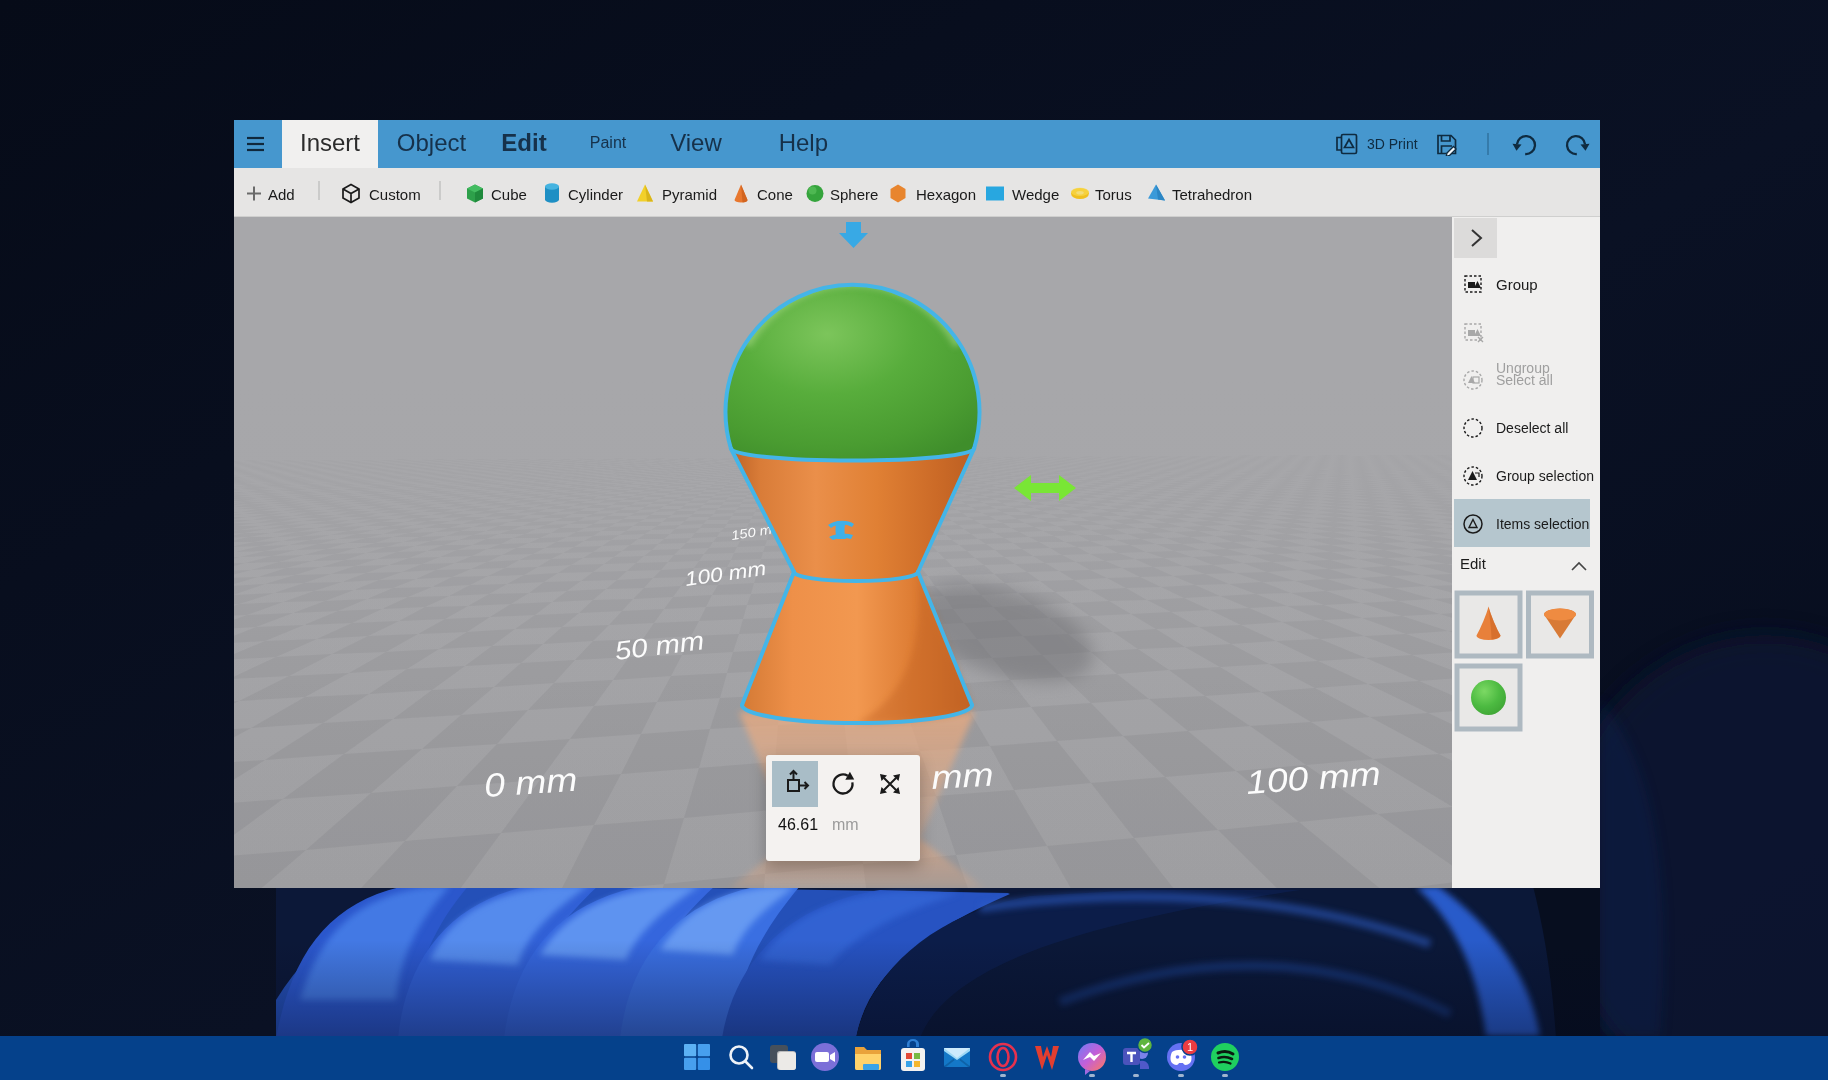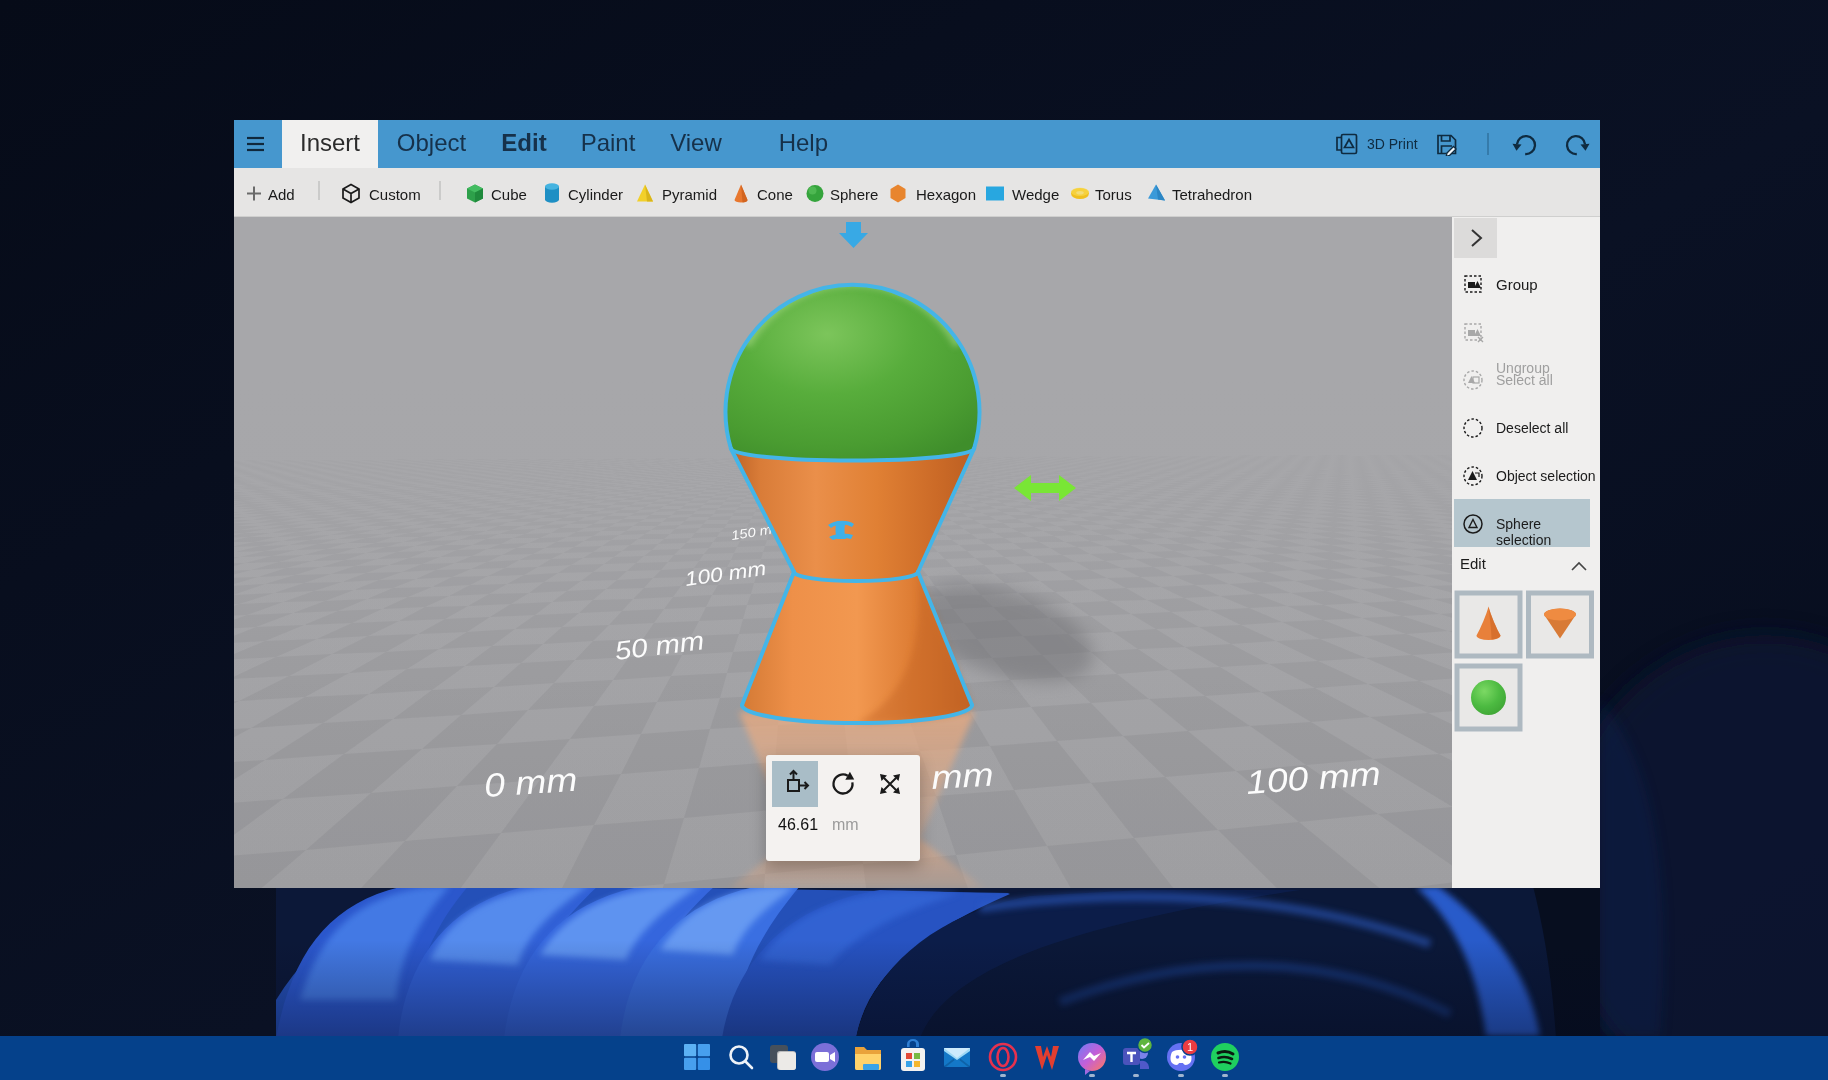--- a/index.html
+++ b/index.html
@@ -177,21 +177,21 @@
    <g stroke="#10283c" stroke-width="2.2">
         <line x1="4" y1="4" x2="21" y2="4"></line>
         <line x1="4" y1="10" x2="21" y2="10"></line>
         <line x1="4" y1="16" x2="21" y2="16"></line>
       </g>
  </svg>
  <div class="abs" style="left:48px;top:0;width:96px;height:48px;background:#f1f0ef;"></div>
  <div class="abs" style="left:48px;top:0;width:96px;height:48px;font-size:24px;color:#2b2b2b;text-align:center;line-height:46px;">Insert</div>
  <div class="abs" style="left:144px;top:0;width:107px;height:56px;font-size:24px;color:#16314a;text-align:center;line-height:46px;">Object</div>
  <div class="abs" style="left:251px;top:0;width:78px;height:48px;font-size:24px;color:#16314a;text-align:center;line-height:46px;font-weight:bold;">Edit</div>
- <div class="abs" style="left:329px;top:0;width:90px;height:48px;font-size:24px;color:#16314a;text-align:center;line-height:46px;">Paint</div>
+ <div class="abs" style="left:329px;top:0;width:90px;height:48px;font-size:16px;color:#16314a;text-align:center;line-height:46px;">Paint</div>
  <div class="abs" style="left:419px;top:0;width:86px;height:56px;font-size:24px;color:#16314a;text-align:center;line-height:46px;">View</div>
  <div class="abs" style="left:505px;top:0;width:89px;height:48px;font-size:24px;color:#16314a;text-align:right;line-height:46px;">Help</div>
  <svg class="abs" style="left:1098px;top:12px" width="260" height="24" viewBox="0 0 260 24">
 <g fill="none" stroke="#0f2b40" stroke-width="1.7">
       <rect x="9.5" y="2.5" width="15" height="19" rx="1.5"></rect>
       <path d="M9.5,5.5 h-4.5 v12.5 h4.5"></path>
       <path d="M17,7.5 l4.5,8 h-9 z"></path>
       </g>
 <g fill="none" stroke="#0f2b40" stroke-width="1.7">
       <path d="M106,3.5 h13 l4.5,4.5 v13.5 h-17.5 z"></path>
@@ -432,17 +432,17 @@
           <stop offset="1" stop-color="#3da133"></stop>
         </radialGradient>
       <g transform="translate(36.5,480.5)">
           <circle r="17.5" fill="url(#thsp)"></circle>
         </g>
   </svg>
   <div class="abs" style="left:44px;top:59px;font-size:15px;color:#1b1b1b;">Group</div>
   <div class="abs" style="left:44px;top:107px;font-size:14px;color:#9f9f9f;margin-top:36px;">Ungroup</div>
   <div class="abs" style="left:44px;top:155px;font-size:14px;color:#9f9f9f;">Select all</div>
   <div class="abs" style="left:44px;top:203px;font-size:14px;color:#1b1b1b;">Deselect all</div>
-  <div class="abs" style="left:44px;top:251px;font-size:14px;color:#1b1b1b;">Object selection</div>
-  <div class="abs" style="left:44px;top:299px;font-size:14px;color:#1b1b1b;">Sphere selection</div>
+  <div class="abs" style="left:44px;top:251px;font-size:14px;color:#1b1b1b;">Group selection</div>
+  <div class="abs" style="left:44px;top:299px;font-size:14px;color:#1b1b1b;">Items selection</div>
   <div class="abs" style="left:8px;top:338px;font-size:15px;color:#1b1b1b;">Edit</div>
  </div>
 </div>
 
 </body></html>

